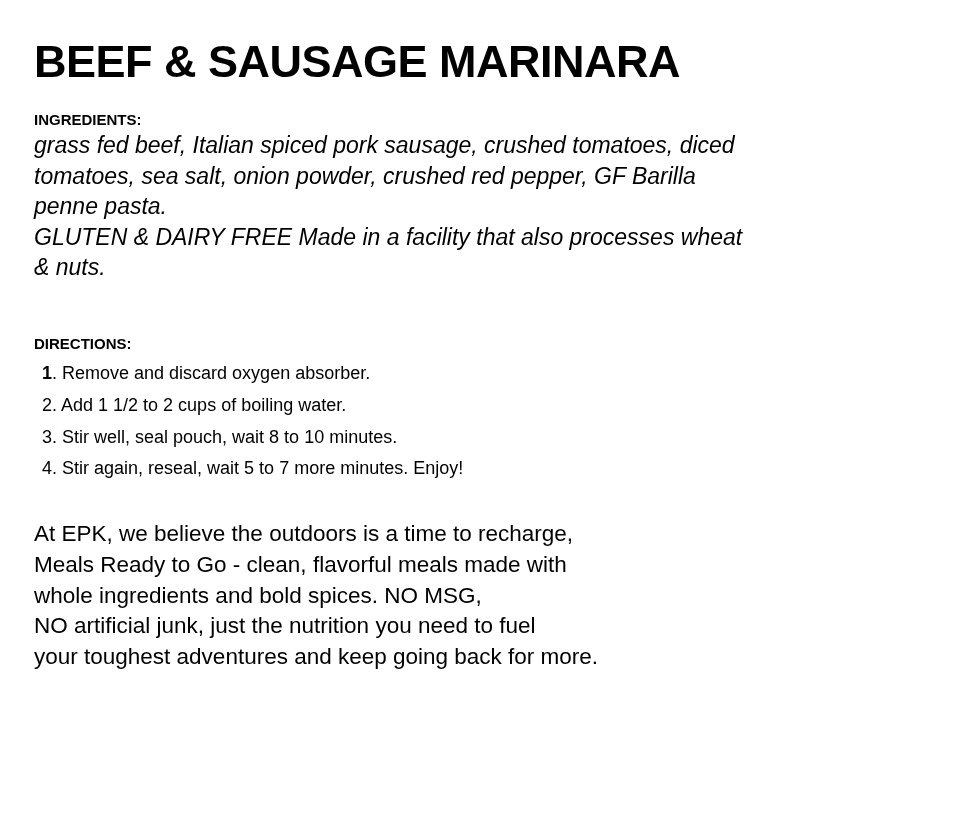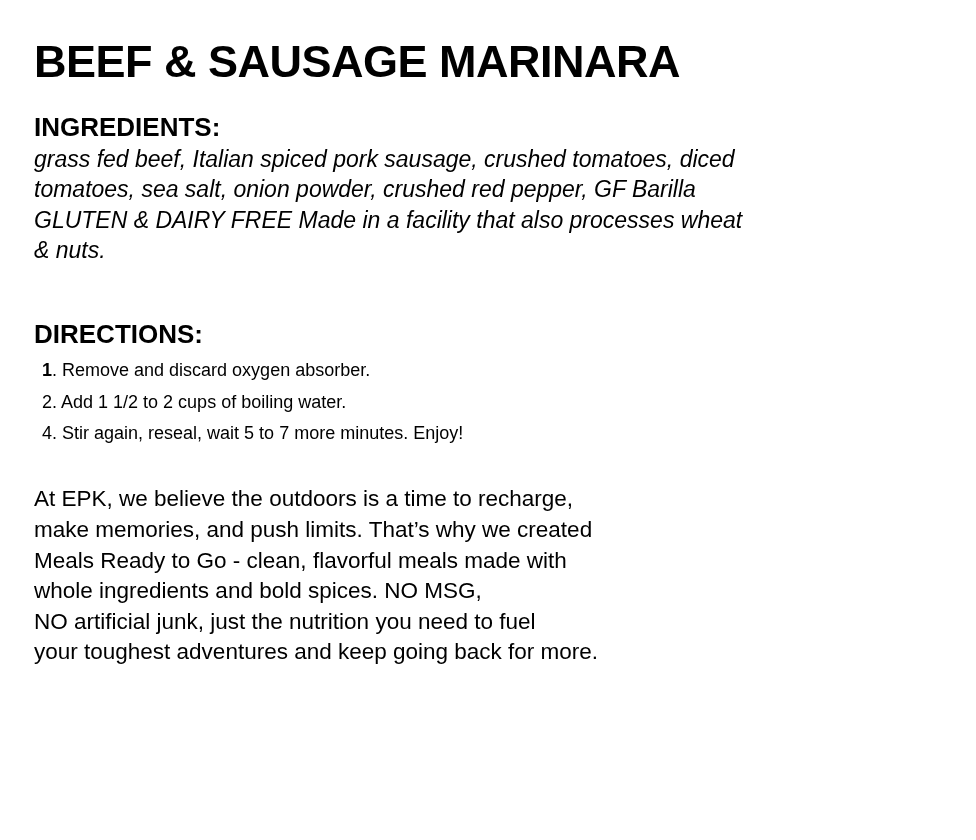--- a/index.html
+++ b/index.html
@@ -22,21 +22,21 @@
     background: #ffffff;
   }
   .product-title {
     font-size: 45px;
     font-weight: bold;
     letter-spacing: -0.5px;
     line-height: 1.05;
     margin: 0 0 26px 0;
   }
   .section-heading {
-    font-size: 26px;
+    font-size: 15px;
     font-weight: bold;
     line-height: 1.25;
     margin: 0;
   }
   .body-line {
     font-size: 23px;
     line-height: 1.33;
     margin: 0;
     white-space: pre-wrap;
     font-style: italic;
@@ -70,40 +70,41 @@
 <body>
 
 <div class="page">
 
   <h1 class="product-title">BEEF &amp; SAUSAGE MARINARA</h1>
 
   <div class="block">
     <p class="section-heading">INGREDIENTS:</p>
     <p class="body-line">grass fed beef, Italian spiced pork sausage, crushed tomatoes, diced</p>
     <p class="body-line">tomatoes, sea salt, onion powder, crushed red pepper, GF Barilla</p>
+    <p class="body-line">penne pasta.</p>
     <p class="body-line">GLUTEN &amp; DAIRY FREE Made in a facility that also processes wheat</p>
     <p class="body-line">&amp; nuts.</p>
   </div>
 
   <div class="spacer-md"></div>
 
 
   <div class="spacer-md"></div>
 
   <div class="block">
     <p class="section-heading">DIRECTIONS:</p>
     <p class="step"><span class="step-num-first">1</span><span>. Remove and discard oxygen absorber.</span></p>
     <p class="step"><span>2</span><span>. Add 1 1/2 to 2 cups of boiling water.</span></p>
+    <p class="step"><span>3</span><span>. Stir well, seal pouch, wait 8 to 10 minutes.</span></p>
     <p class="step"><span>4</span><span>. Stir again, reseal, wait 5 to 7 more minutes. Enjoy!</span></p>
   </div>
 
   <div class="spacer-lg"></div>
 
   <div class="block">
     <p class="blurb-line">At EPK, we believe the outdoors is a time to recharge,</p>
-    <p class="blurb-line">make memories, and push limits. That’s why we created</p>
     <p class="blurb-line">Meals Ready to Go - clean, flavorful meals made with</p>
     <p class="blurb-line">whole ingredients and bold spices. NO MSG,</p>
     <p class="blurb-line">NO artificial junk, just the nutrition you need to fuel</p>
     <p class="blurb-line">your toughest adventures and keep going back for more.</p>
   </div>
 
 </div>
 
 </body></html>

